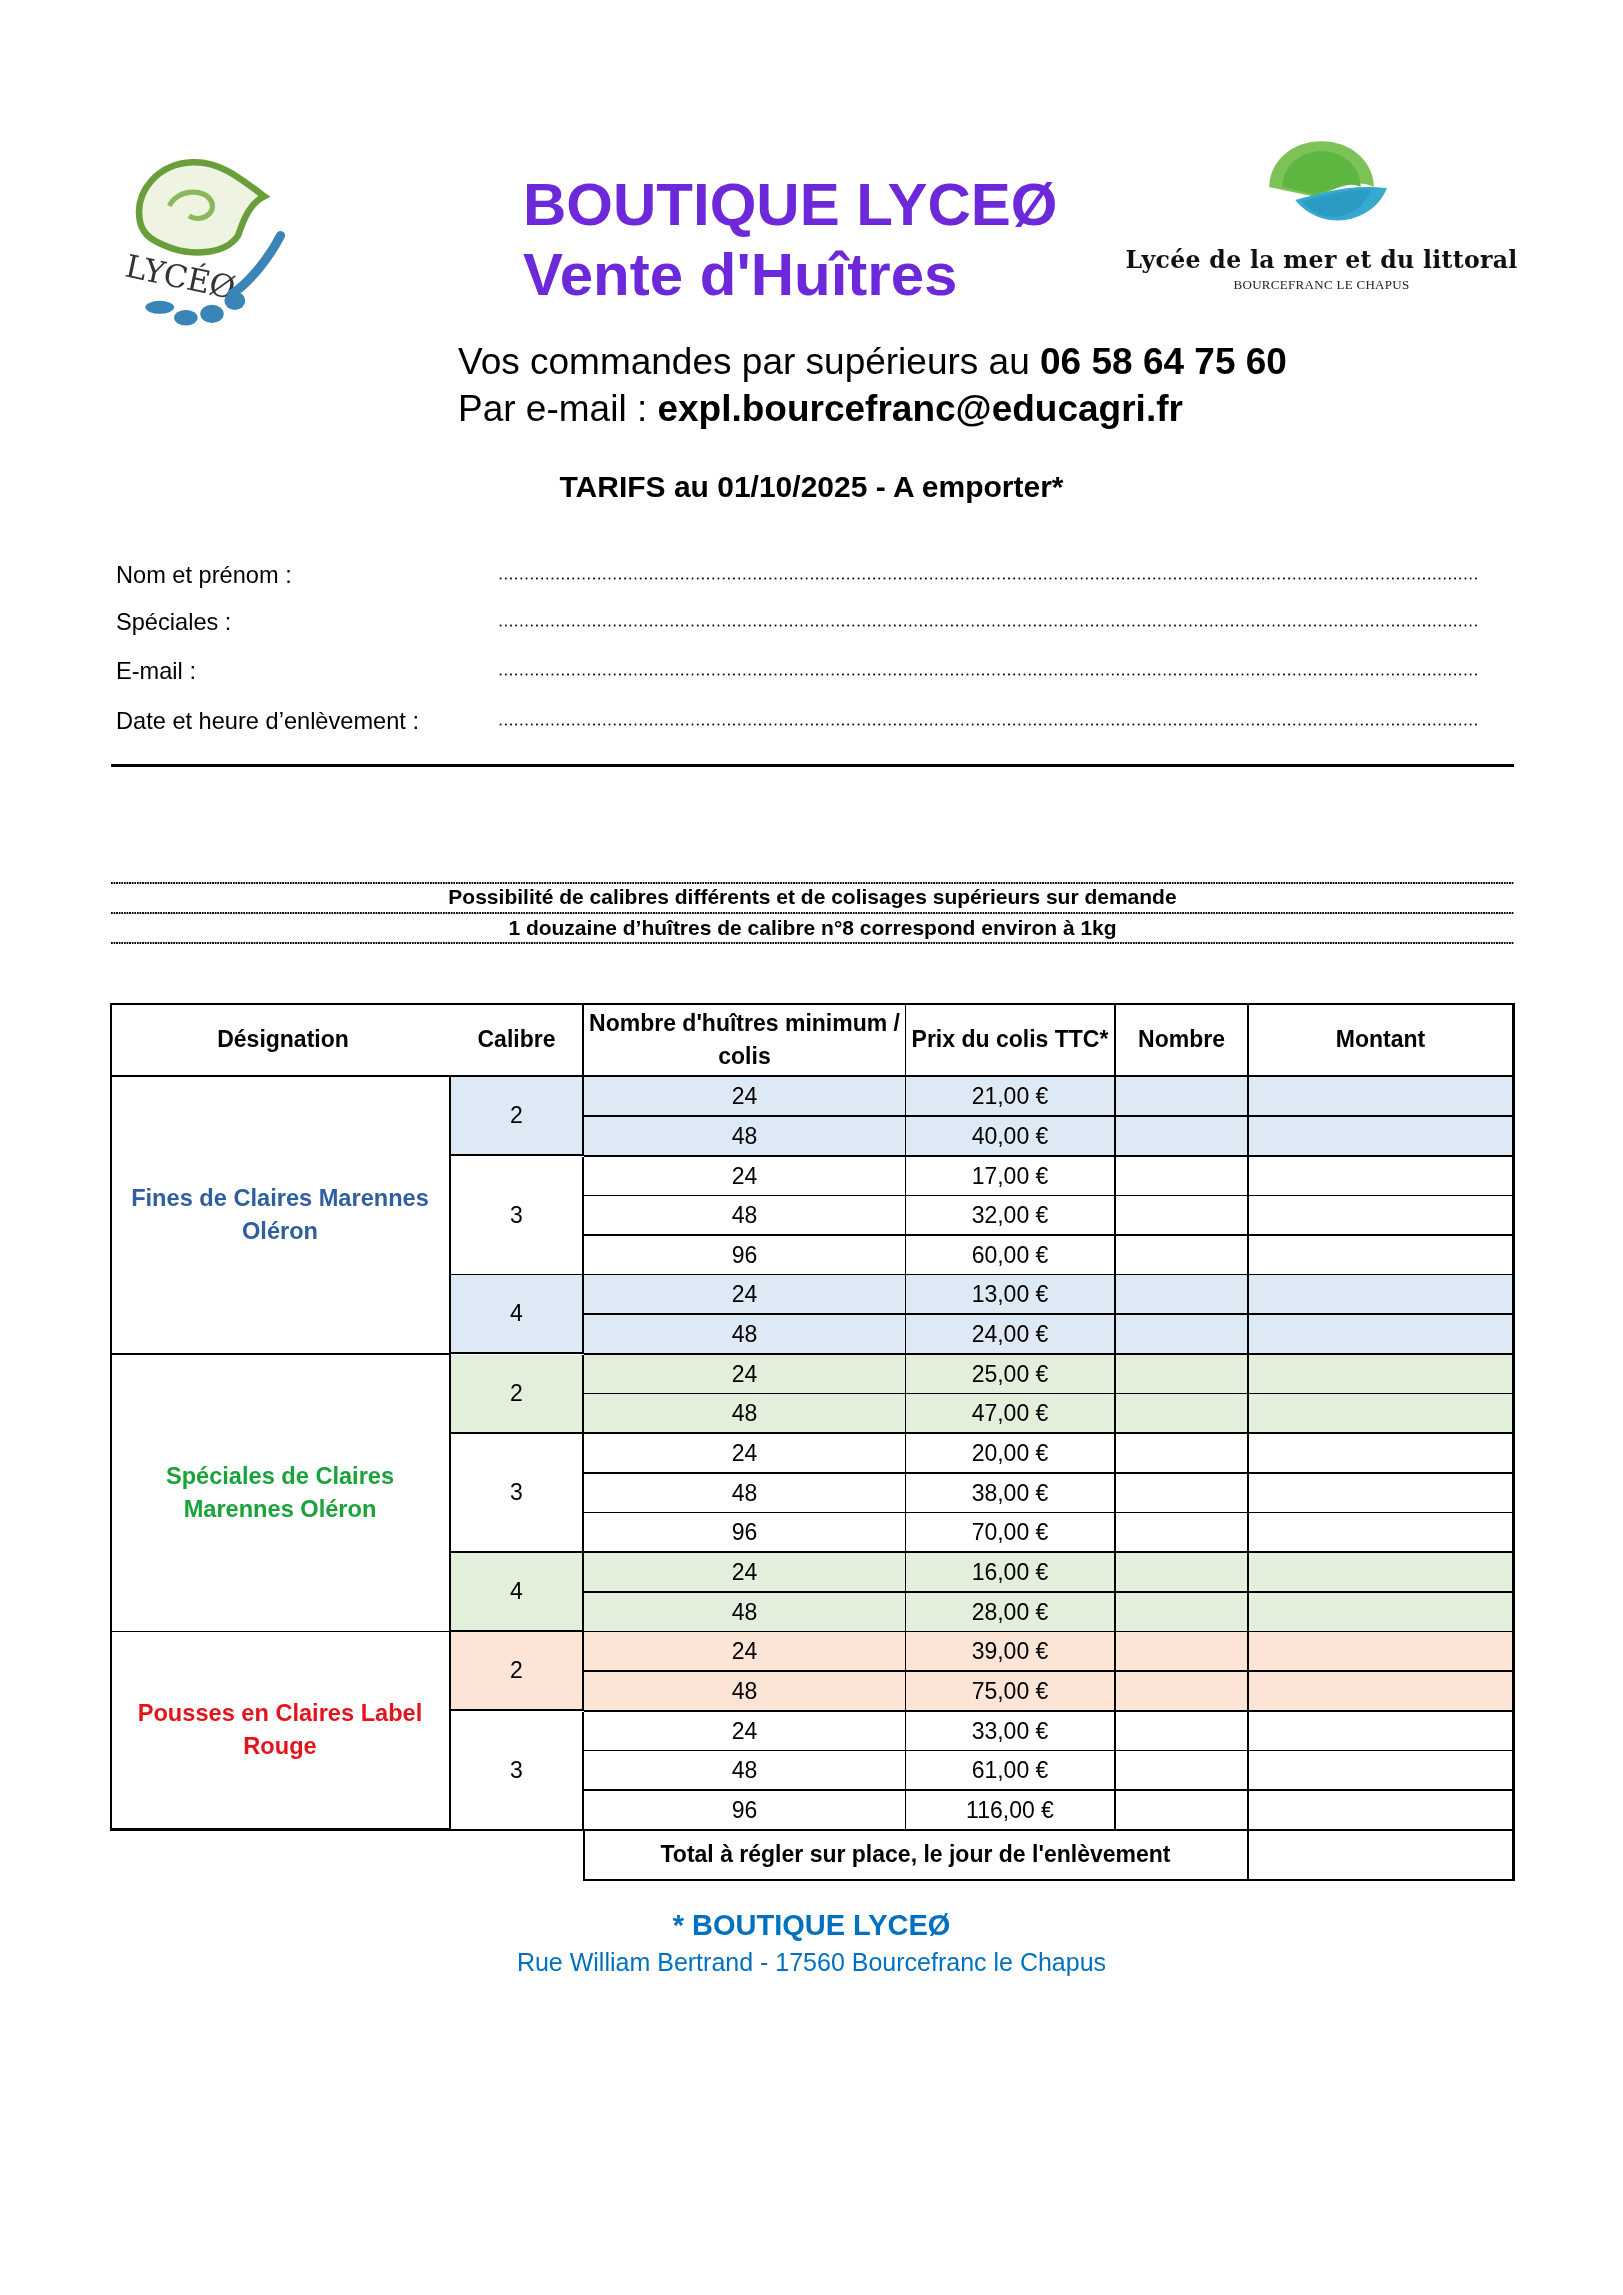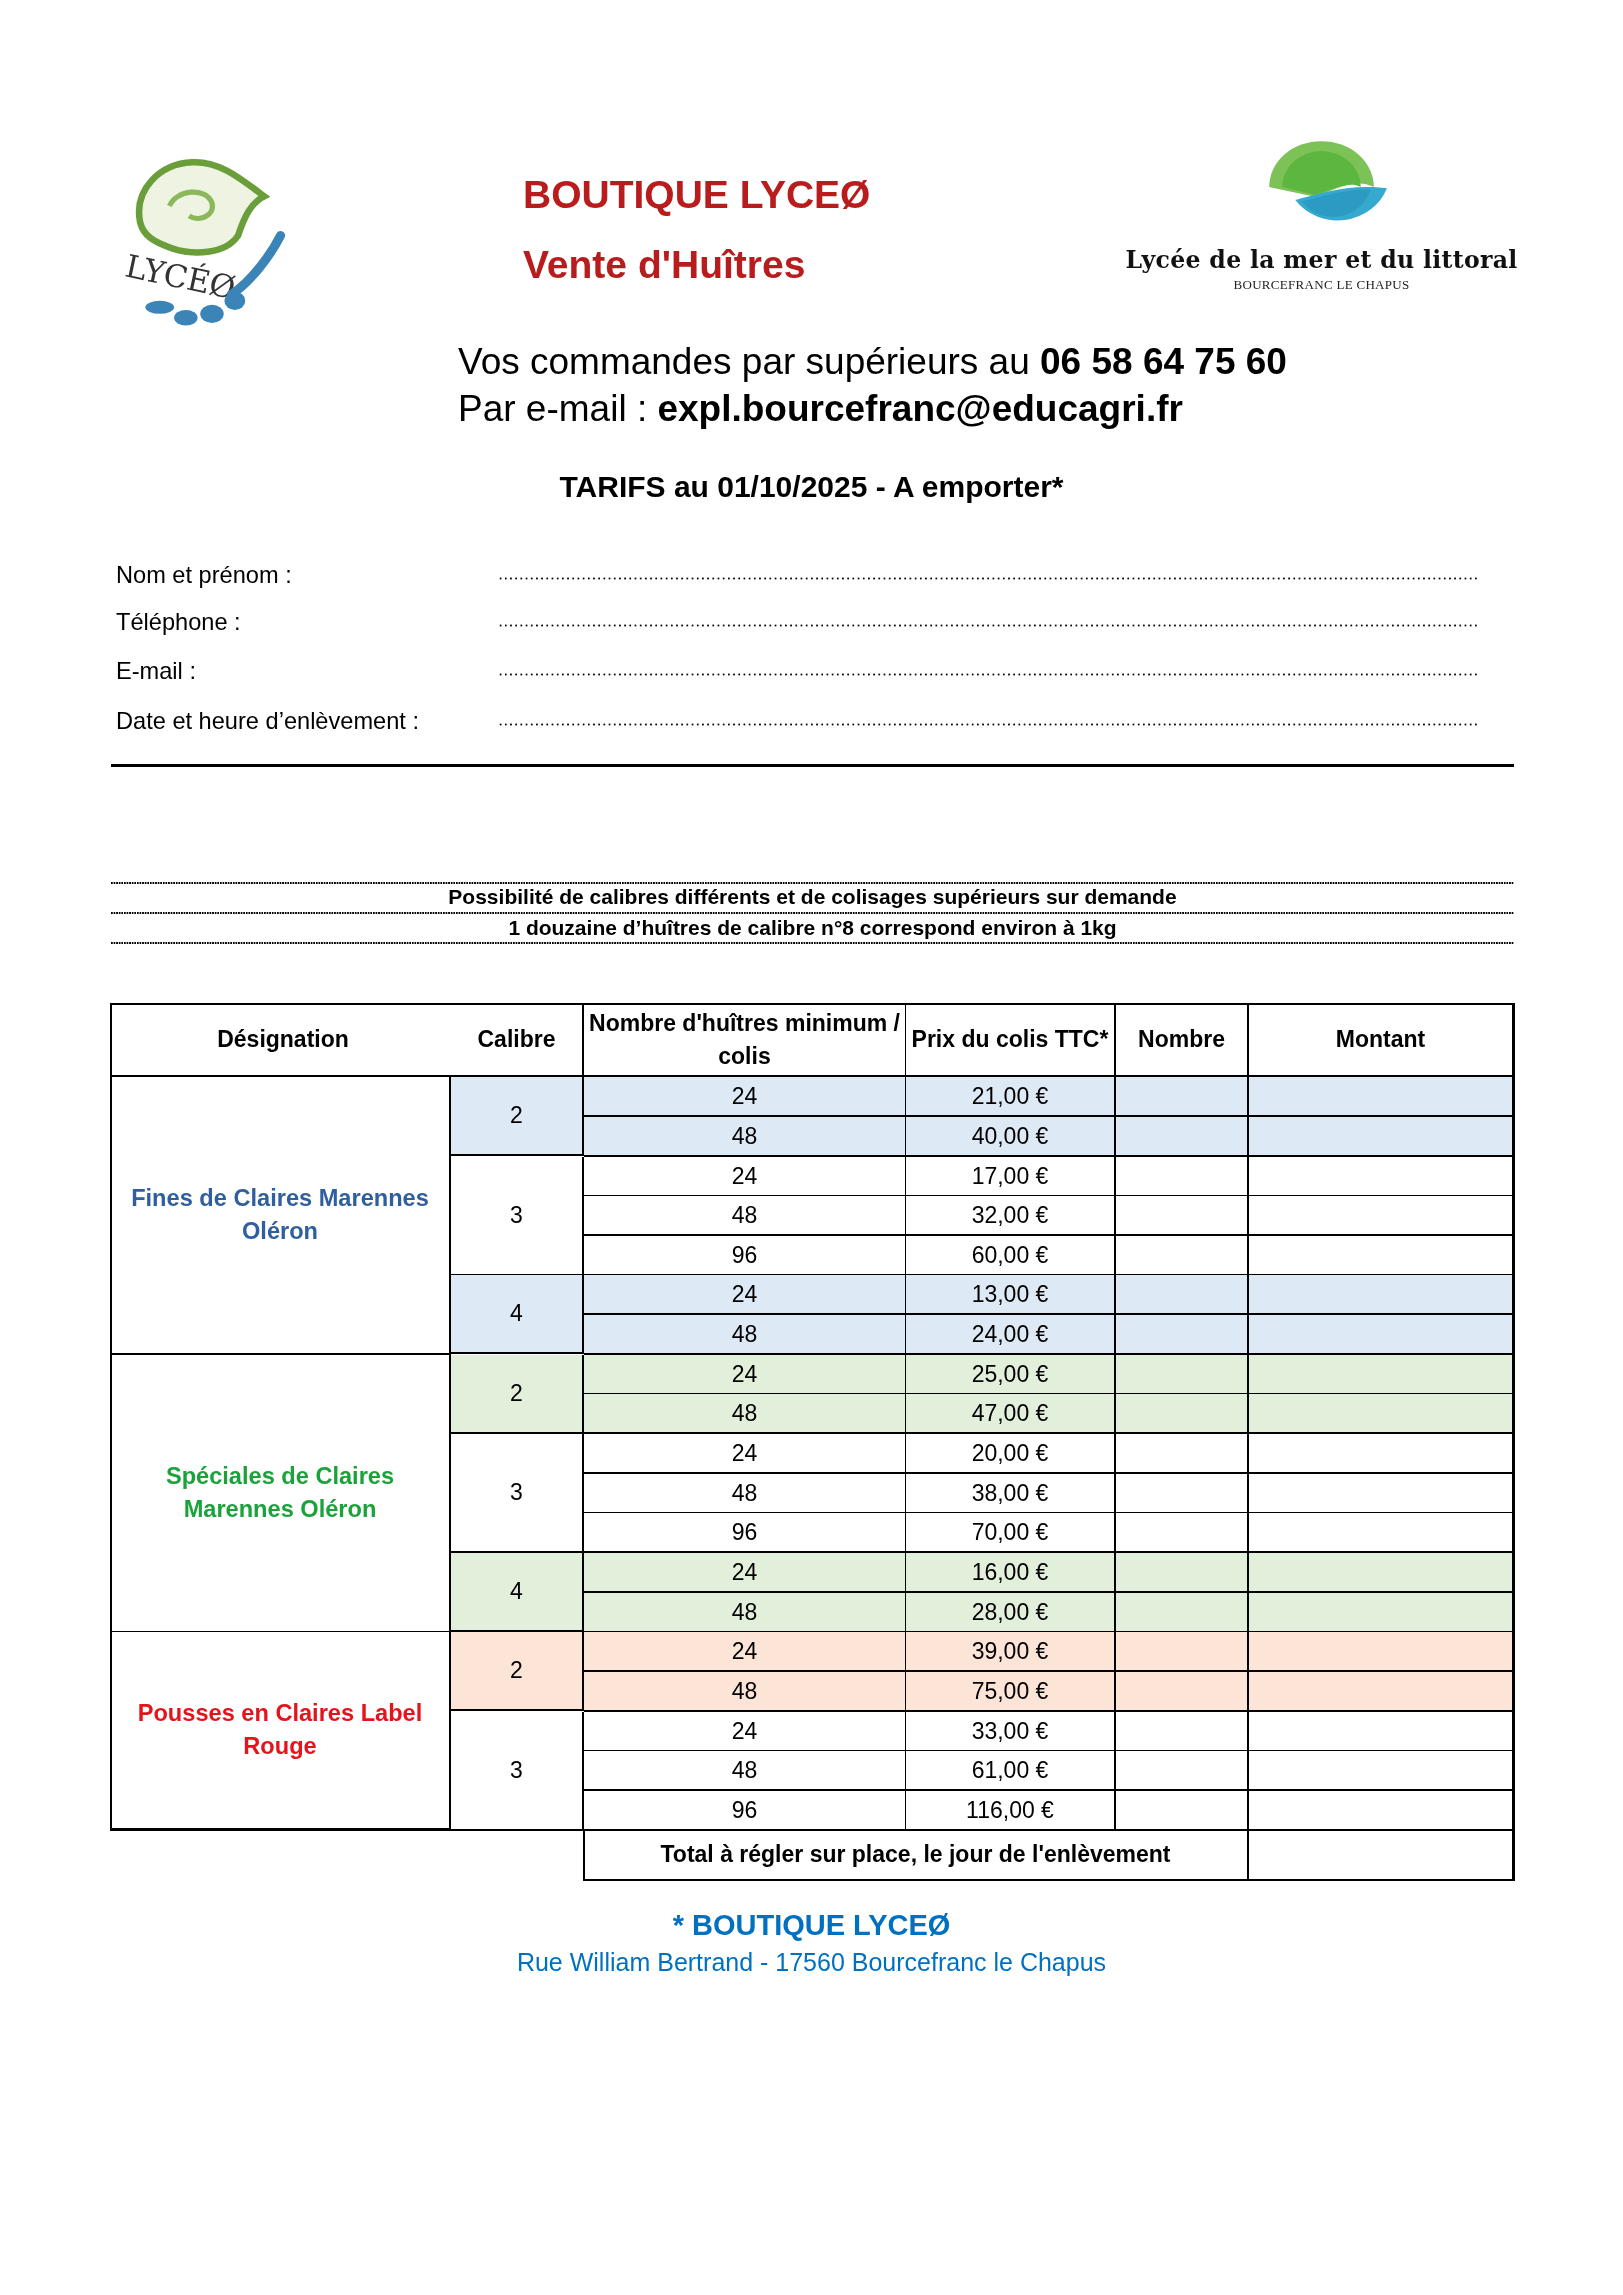--- a/index.html
+++ b/index.html
@@ -10,21 +10,21 @@
 
   
   #logo-left { left: 114px; top: 144px; width: 209px; height: 196px; }
   #logo-right { left: 1112px; top: 141px; width: 419px; height: 164px; }
   .right-logo-name { position: absolute; left: 0; width: 419px; top: 105px; text-align: center;
     font-family: "DejaVu Serif", serif; font-weight: bold; font-size: 23.6px; color: #111; letter-spacing: 0.3px; }
   .right-logo-sub { position: absolute; left: 0; width: 419px; top: 136px; text-align: center;
     font-family: "Liberation Serif", serif; font-size: 13px; color: #222; letter-spacing: 0.3px; }
 
   
-  .title-1, .title-2 { position: absolute; left: 523px; color: #b91c1c; font-weight: bold; font-size: 39px; line-height: 1; }
+  .title-1, .title-2 { position: absolute; left: 523px; color: #6d28d9; font-weight: bold; font-size: 60px; line-height: 1; }
   .title-1 { top: 175px; }
   .title-2 { top: 245px; }
 
   .contact { position: absolute; left: 458px; font-size: 37px; line-height: 1; color: #000; }
   .contact b { font-weight: bold; }
   .contact-phone { top: 343px; }
   .contact-email { top: 390px; }
 
   .tarifs { position: absolute; left: 0; width: 1623px; text-align: center; top: 470px; font-size: 30px; font-weight: bold; padding-left: 0; }
   .tarifs span { position: relative; left: 0px; }
@@ -95,21 +95,21 @@
   <span>Par e-mail : </span><b>expl.bourcefranc@educagri.fr</b>
 </div>
 
 <div class="tarifs"><span>TARIFS au 01/10/2025 - A emporter*</span></div>
 
 <div class="form-row" style="top:561px;">
   <span class="form-label">Nom et prénom :</span>
   <span class="form-dots"></span>
 </div>
 <div class="form-row" style="top:608px;">
-  <span class="form-label">Téléphone :</span>
+  <span class="form-label">Spéciales :</span>
   <span class="form-dots"></span>
 </div>
 <div class="form-row" style="top:657px;">
   <span class="form-label">E-mail :</span>
   <span class="form-dots"></span>
 </div>
 <div class="form-row" style="top:707px;">
   <span class="form-label">Date et heure d’enlèvement :</span>
   <span class="form-dots"></span>
 </div>

